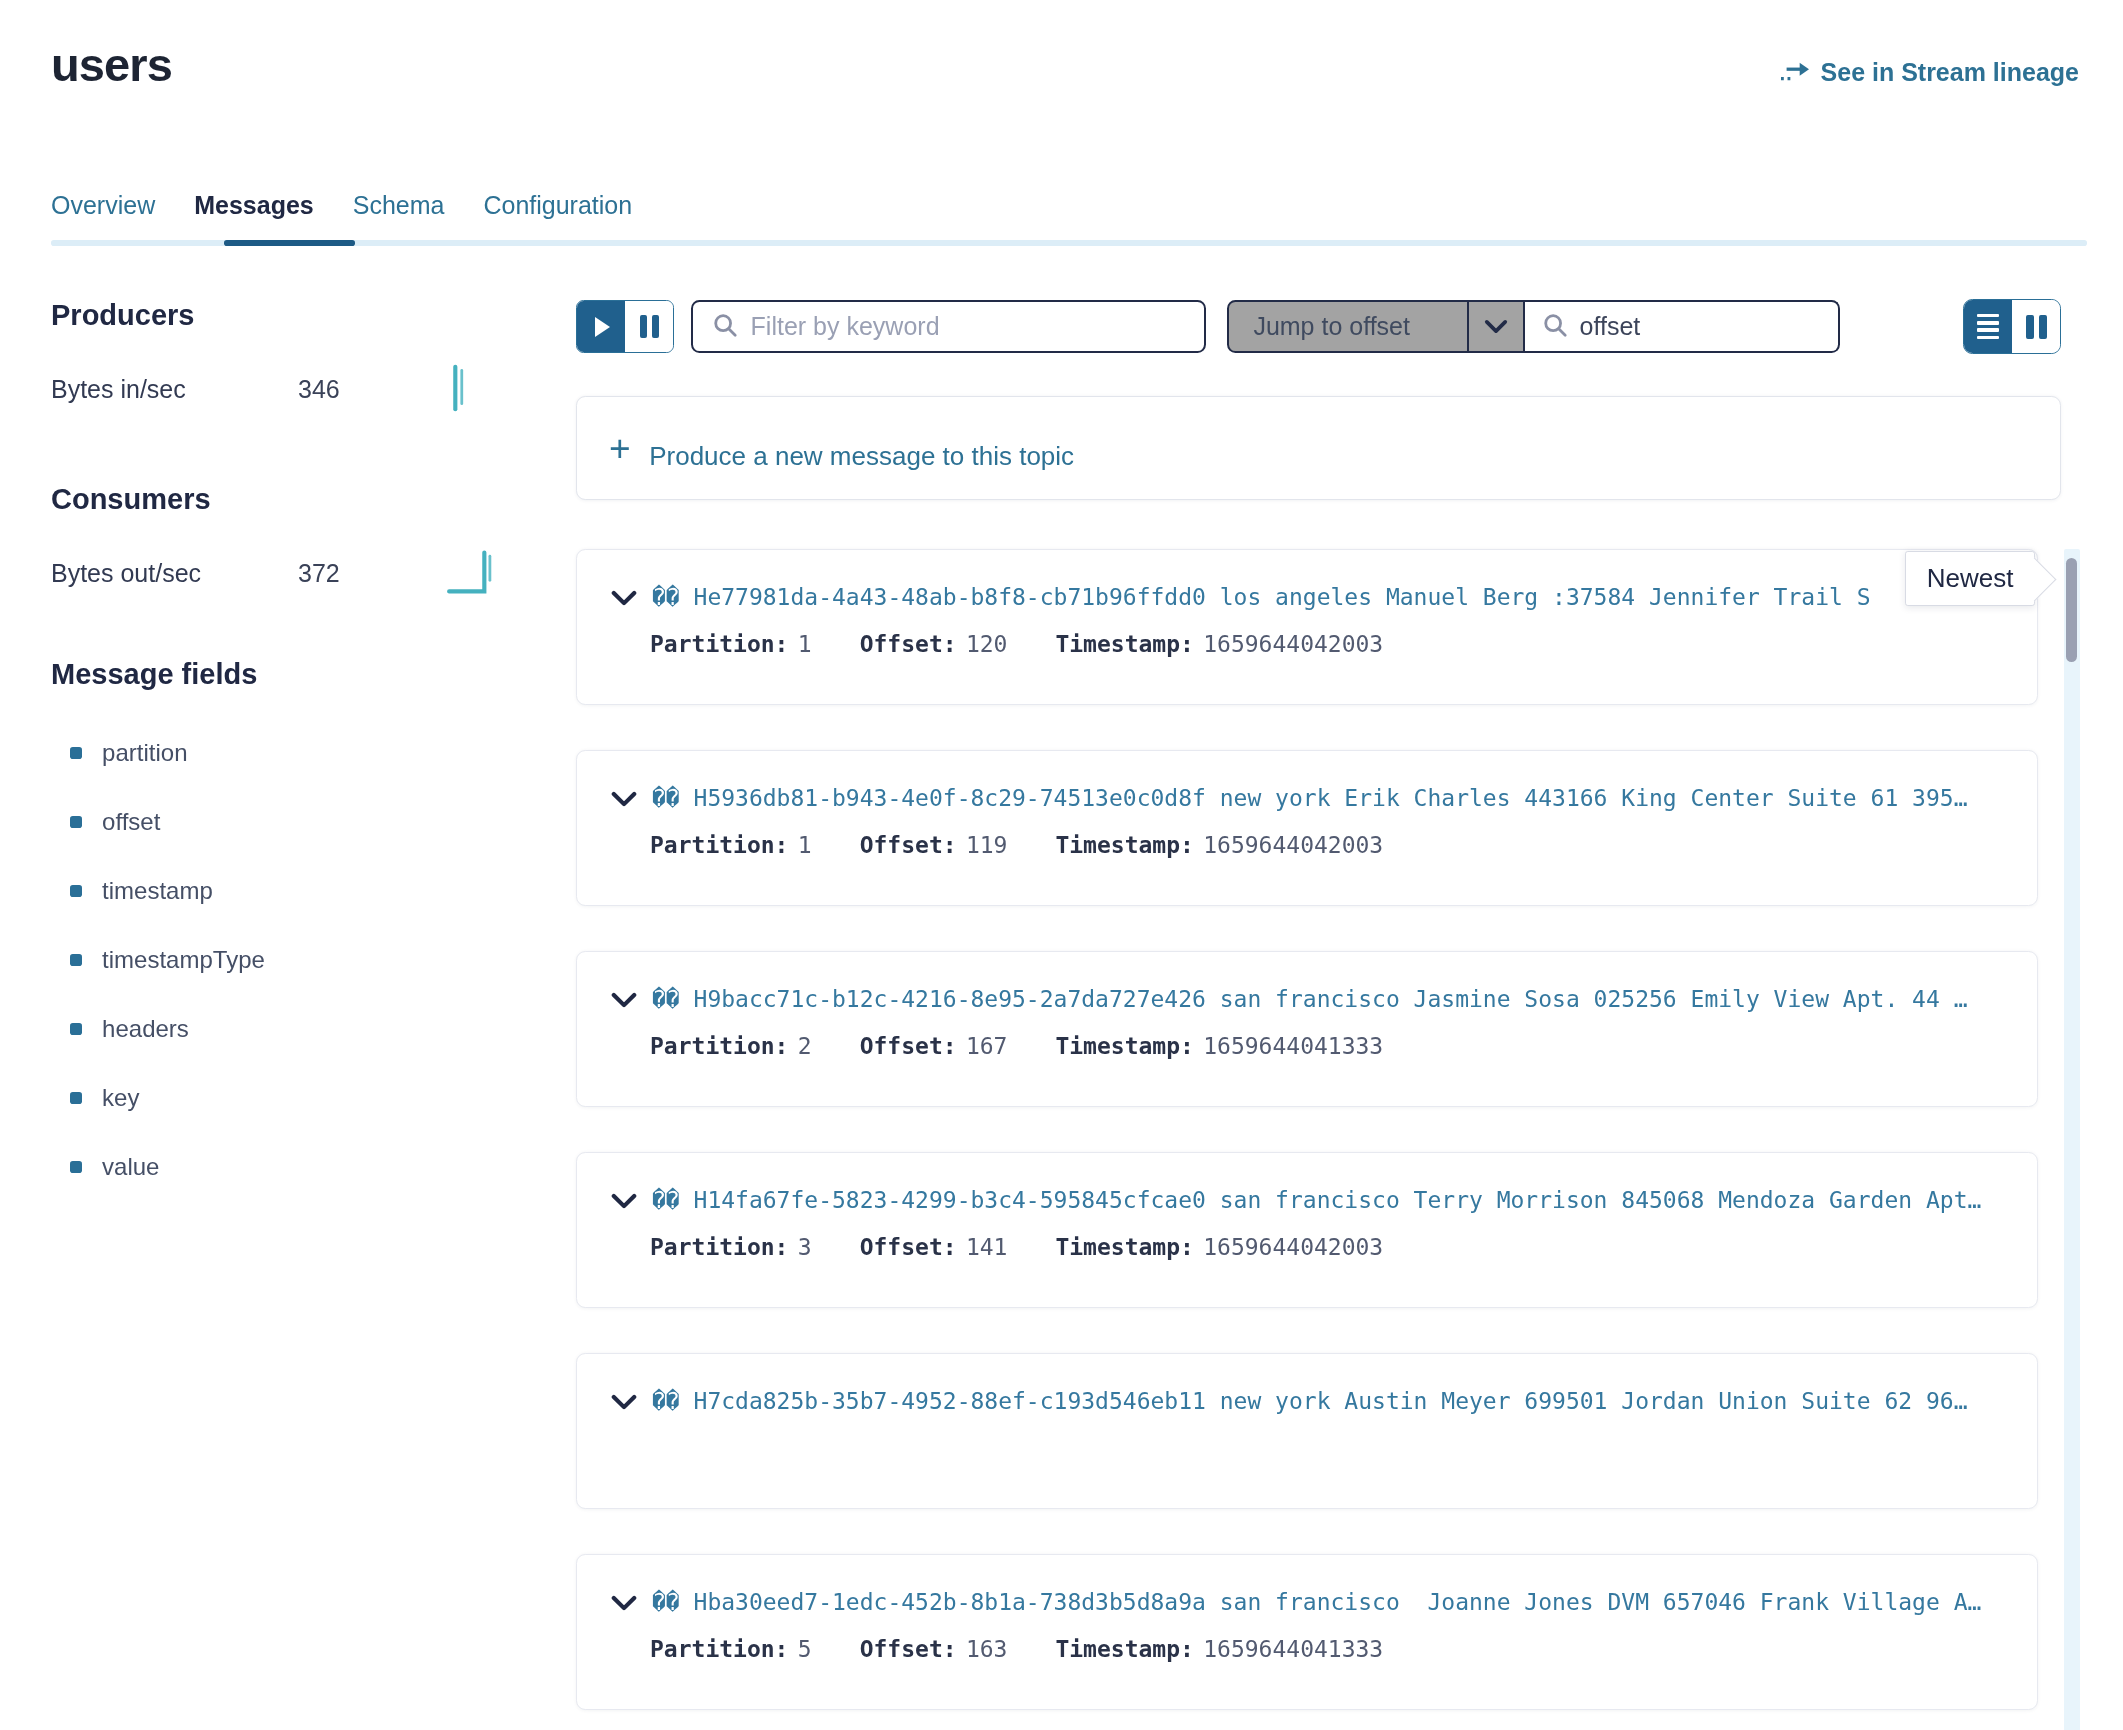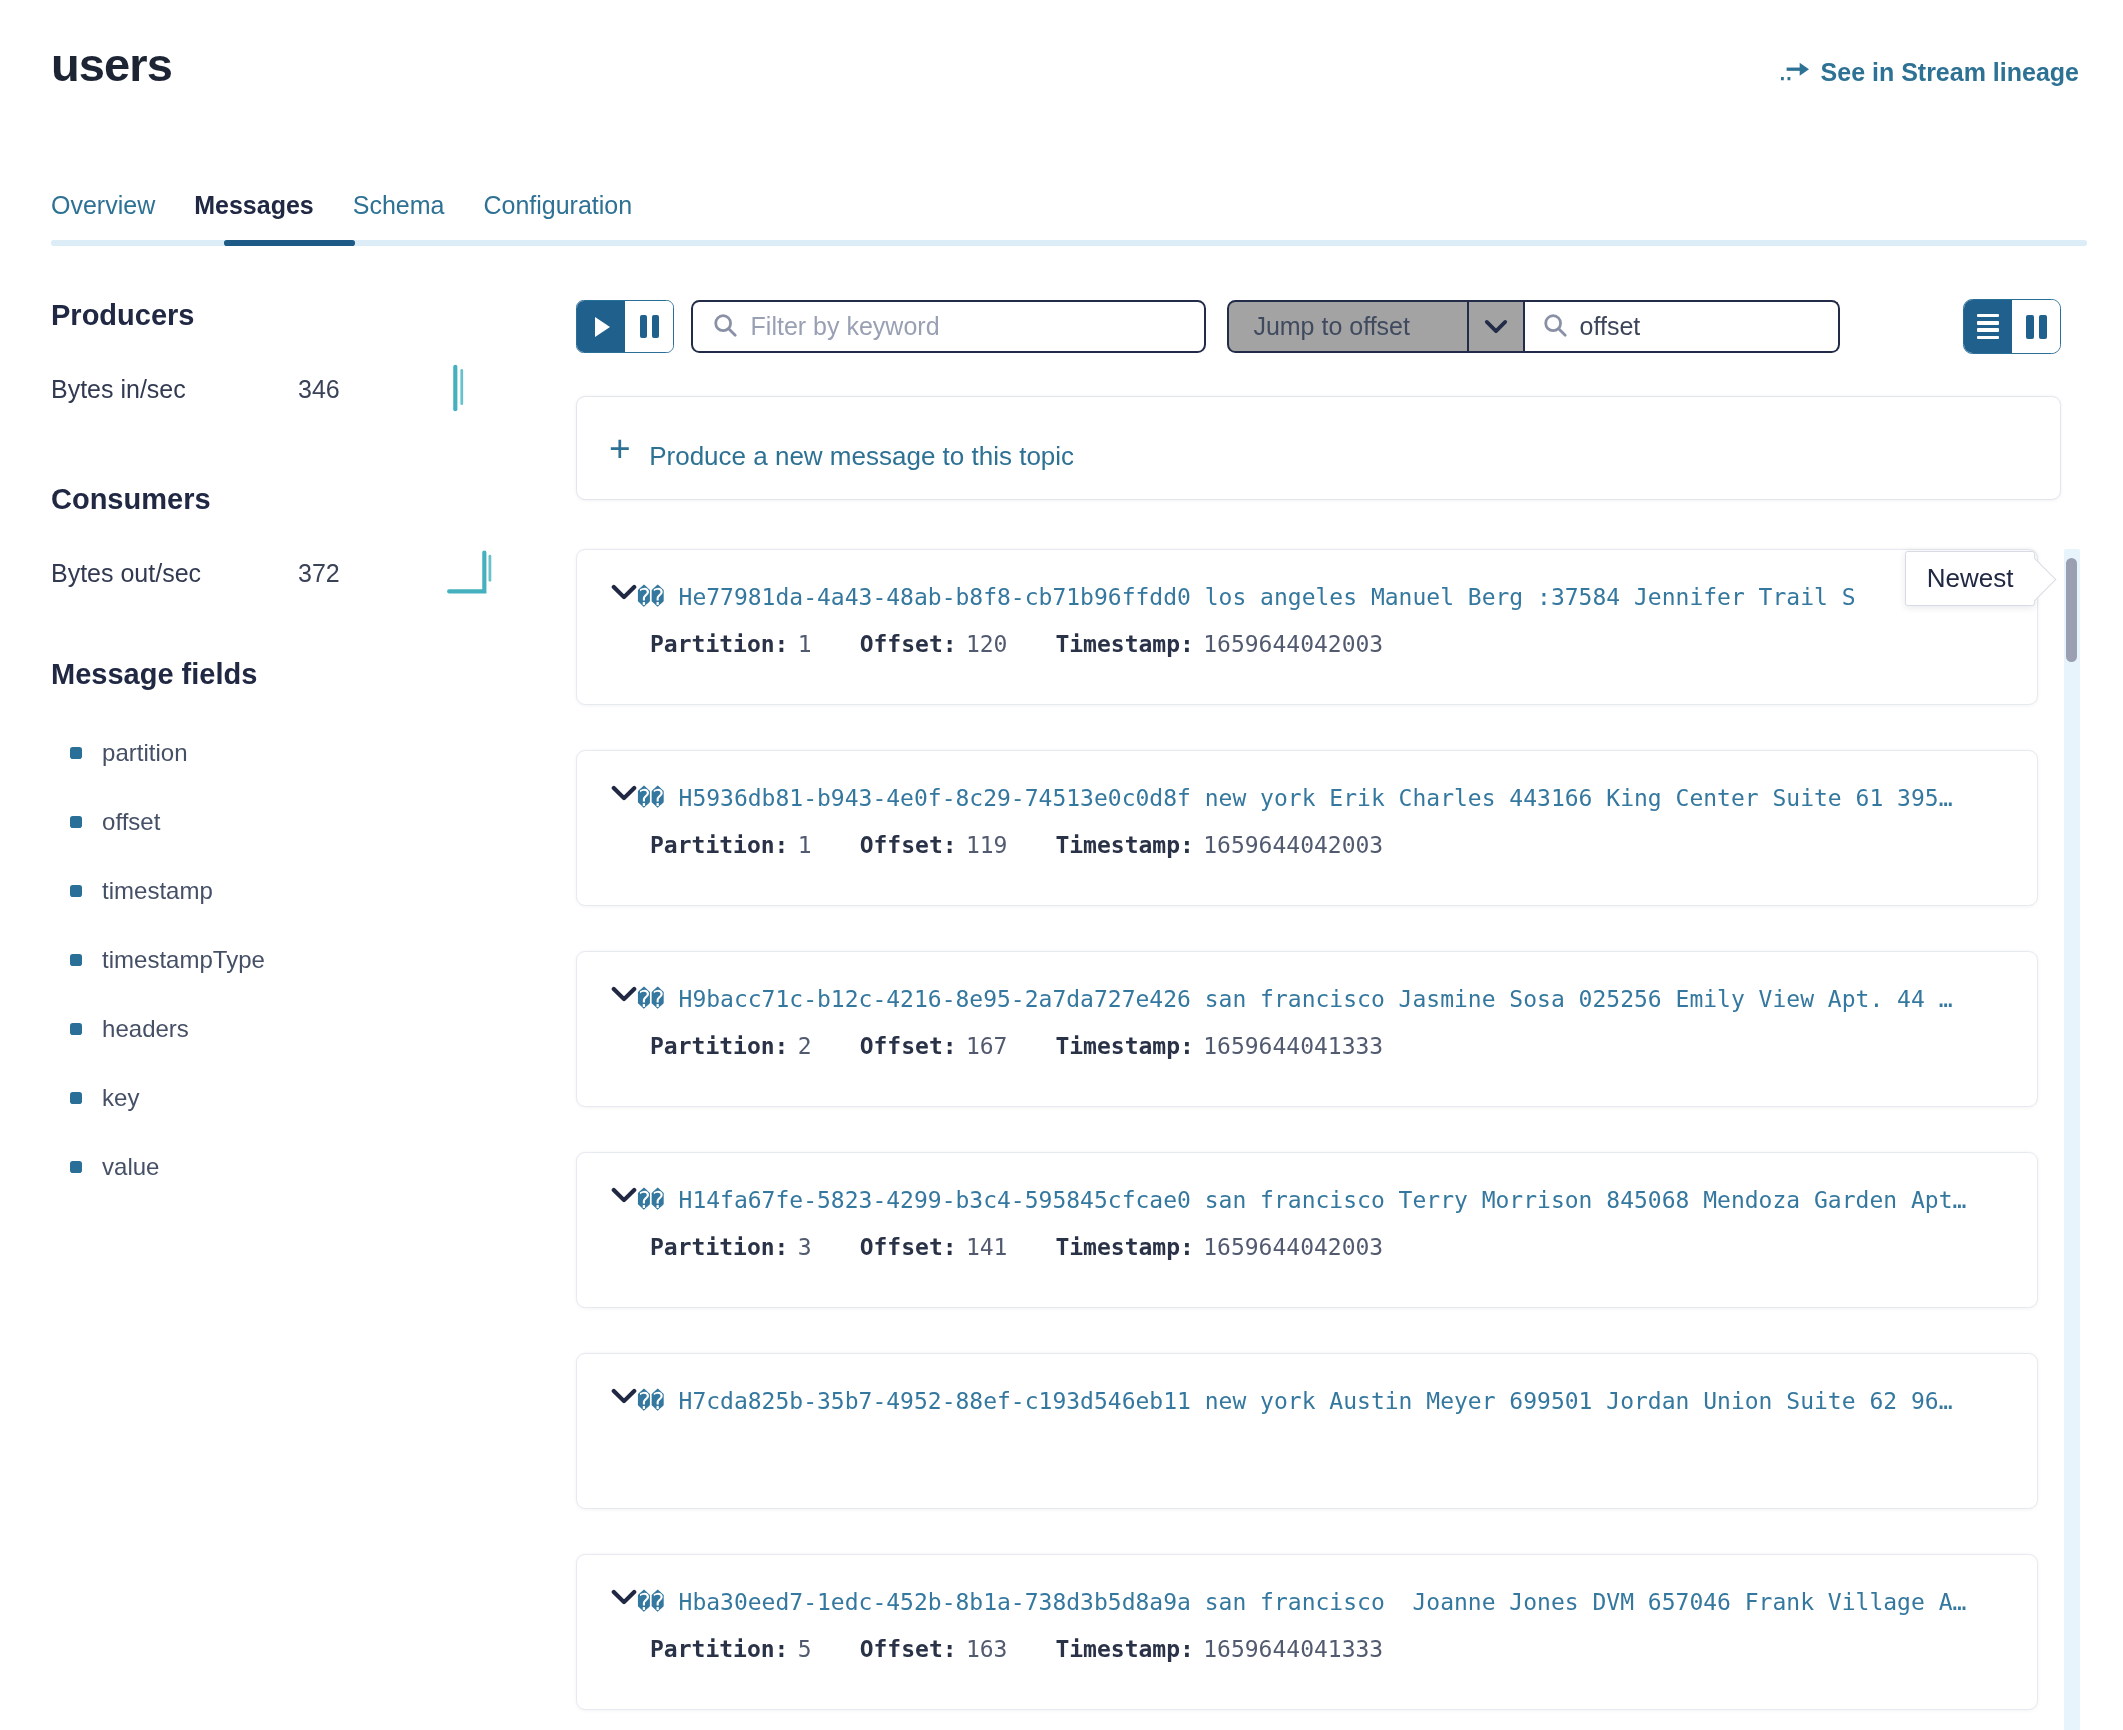--- a/index.html
+++ b/index.html
@@ -63,21 +63,21 @@
   .split-icon i { display:block; width:8.4px; height:24px; background:#20608d; border-radius:1.9px; }
   
   .produce-card { margin-top:42px; height:104px; background:#fff; border:1.4px solid #e2e5ec; border-radius:9.3px;
     box-shadow:0 0.9px 3.7px rgba(25,35,65,0.06); display:flex; align-items:center; padding:0 32px; cursor:pointer; }
   .plus-icon { font-size:37px; font-weight:400; color:#2d7194; margin-right:18.6px; line-height:1; }
   .produce-label { font-size:26px; font-weight:400; color:#2d7194;margin-top:16px; }
   
   .messages { position:relative; margin-top:49px; }
   .msg-card { width:1462px; height:156px; background:#fff; border:1.4px solid #e7e9f0; border-radius:9.3px;
     box-shadow:0 0.9px 3.7px rgba(25,35,65,0.05); margin-bottom:45px; padding:34px 34px 0; cursor:pointer; }
-  .msg-head { display:flex; align-items:flex-start; }
+  .msg-head { display:flex; align-items:flex-end; gap:15px; }
   .chev { flex:none; cursor:pointer; }
   .msg-key { font-family:"DejaVu Sans Mono", monospace; font-size:23px; color:#35789f; white-space:pre; overflow:hidden; flex:1; }
   .msg-meta { display:flex; gap:48px; margin:20.5px 0 0 39px; font-family:"DejaVu Sans Mono", monospace; font-size:23px; }
   .meta-label { font-weight:700; color:#2a3248; }
   .meta-value { color:#525a70; margin-left:9.3px; }
   
   .tooltip { position:absolute; top:2px; right:26px; background:#fff; border:1.4px solid #d8dbe4;
     box-shadow:0 1.9px 7.5px rgba(25,35,65,0.10); padding:11.2px 20.5px; font-size:26px; color:#202843; z-index:5; border-radius:2.8px; }
   .tooltip::after { content:""; position:absolute; right:-16px; top:50%; width:30px; height:30px; margin-top:-15px;
     background:#fff; border-top:1.4px solid #d8dbe4; border-right:1.4px solid #d8dbe4; transform:rotate(45deg); }

